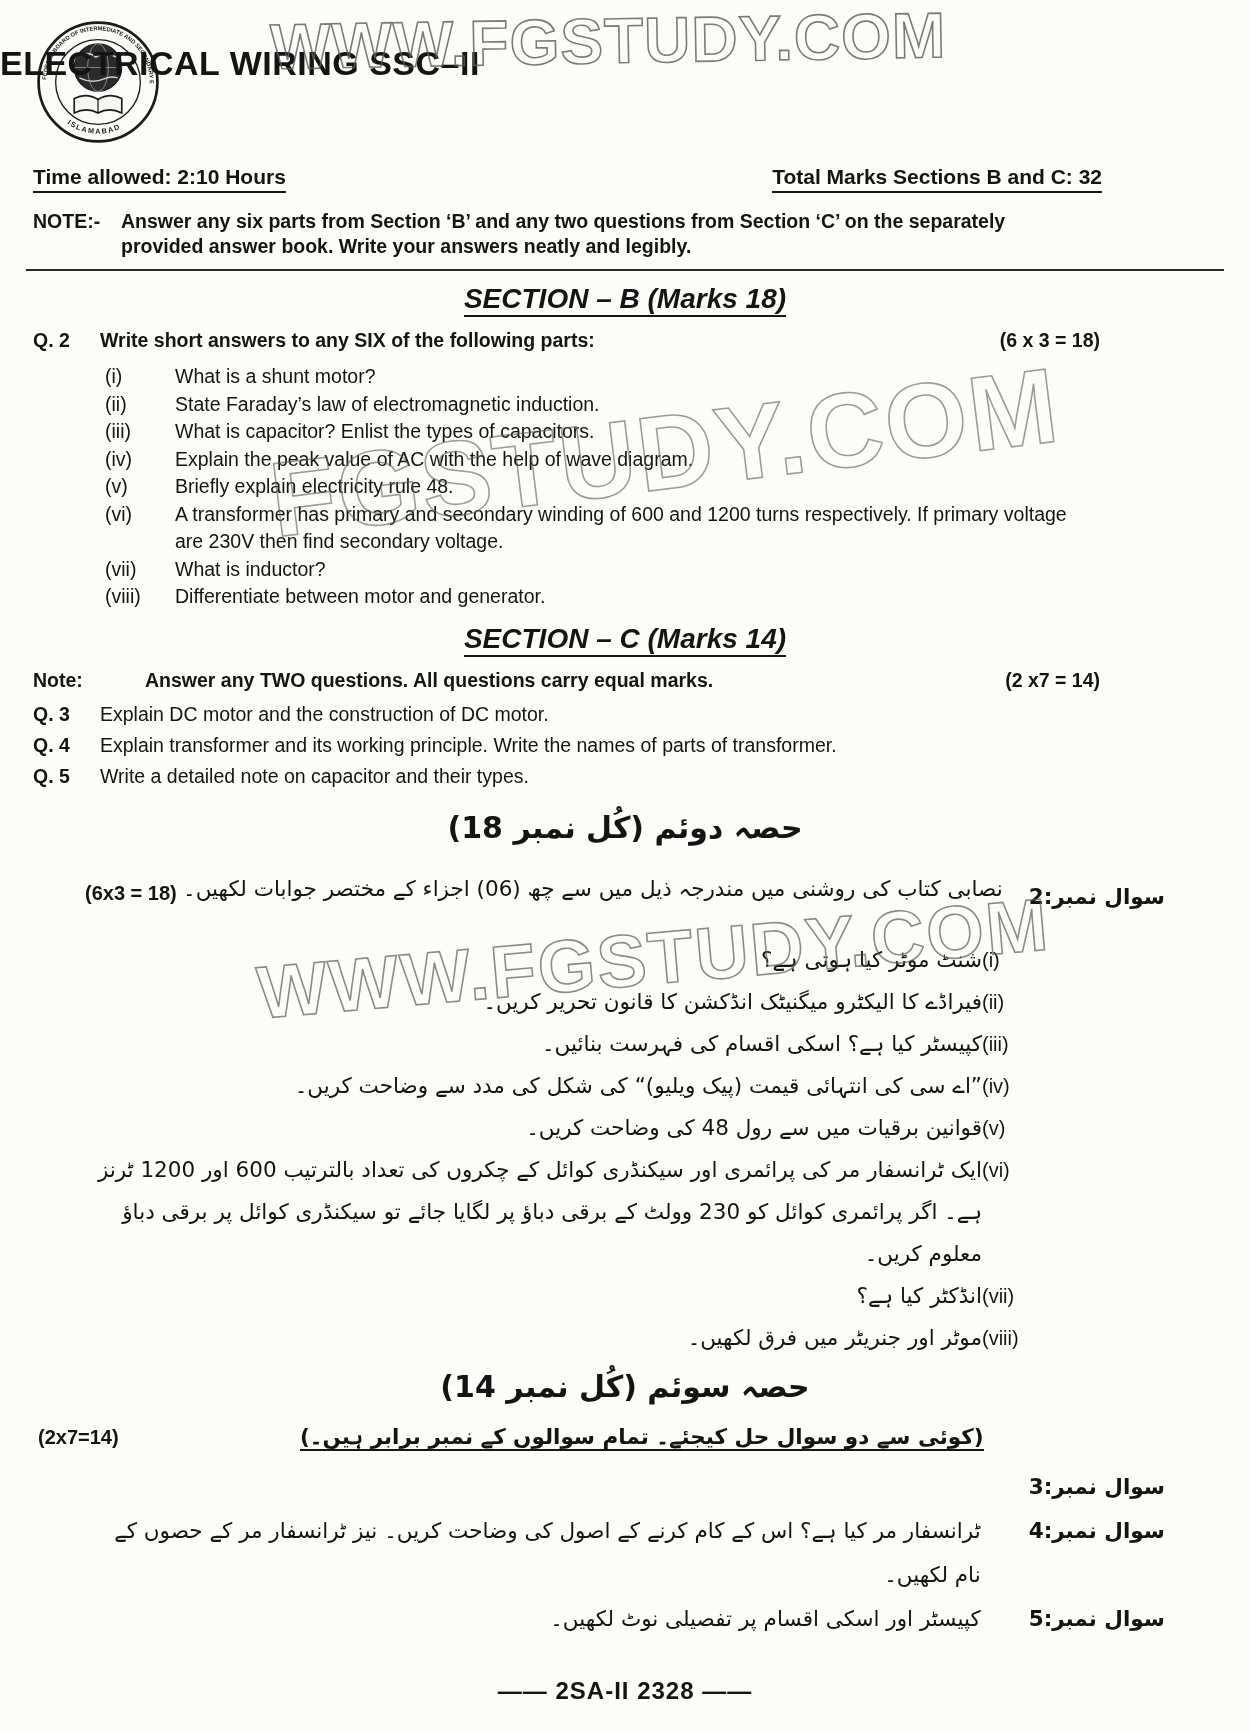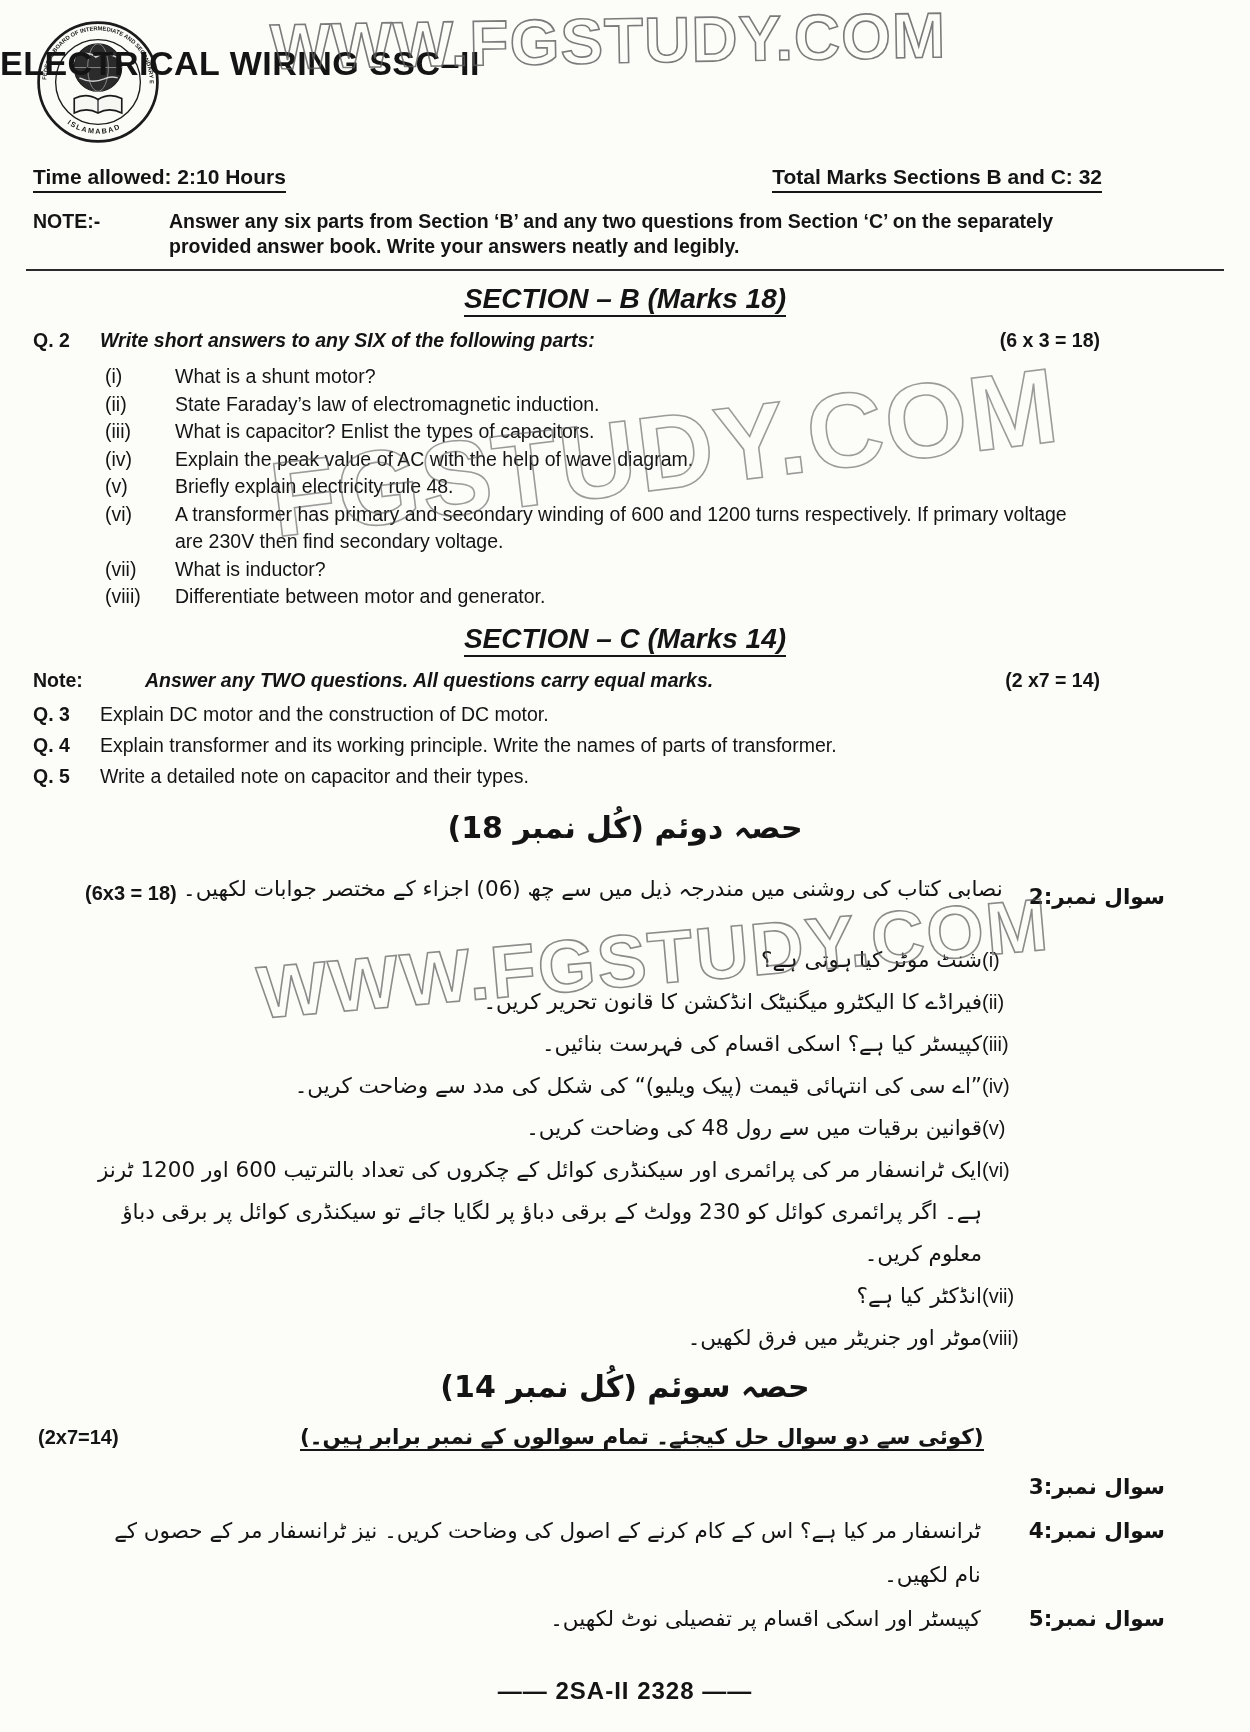--- a/index.html
+++ b/index.html
@@ -10,32 +10,32 @@
       -webkit-text-stroke:1.6px #5c5c5c;white-space:nowrap;pointer-events:none;z-index:3;}
   .wm-top{top:4px;left:270px;font-size:64px;letter-spacing:1px;transform:rotate(-1deg);opacity:.8;}
   .wm-mid{top:392px;left:268px;font-size:106px;letter-spacing:2px;transform:rotate(-7deg);opacity:.6;}
   .wm-low{top:916px;left:256px;font-size:74px;letter-spacing:2px;transform:rotate(-5deg);opacity:.7;}
   .logo{position:absolute;top:20px;left:36px;width:124px;height:124px;z-index:2;}
   .content{position:relative;z-index:2;}
   
   .title{padding-top:44px;font-size:34px;font-weight:700;letter-spacing:.5px;}
   .meta{display:flex;justify-content:space-between;align-items:flex-end;margin:82px 148px 0 33px;font-size:21px;font-weight:700;}
   .meta .u{border-bottom:2.5px solid #161616;padding-bottom:2px;}
-  .note{display:flex;margin:16px 150px 0 33px;font-size:19.5px;font-weight:700;line-height:25px;gap:48px;}
+  .note{display:flex;margin:16px 150px 0 33px;font-size:19.5px;font-weight:700;line-height:25px;}
   .note-label{width:88px;flex:none;}
   .note-text{flex:1;max-width:965px;}
   .divider{margin:10px 26px 0;border-top:2px solid #2a2a2a;}
   
   .sec-head{text-align:center;margin-top:12px;font-size:28px;font-weight:700;font-style:italic;}
   .sec-head span{border-bottom:2px solid #161616;padding-bottom:1px;}
   .qrow{display:flex;margin:12px 150px 0 33px;font-size:19.5px;line-height:27px;}
   .qrow .ql{width:67px;flex:none;font-weight:700;}
   .qrow .qt{flex:1;}
   .qrow .qm{flex:none;font-weight:700;margin-left:12px;}
-  .qrow.bold .qt{font-weight:700;font-style:italic;}
+  .qrow.bold .qt{font-weight:700;}
   .noterow .ql{width:112px;}
   .parts{margin:9px 150px 0 105px;font-size:19.5px;}
   .part{display:flex;line-height:27.5px;}
   .pnum{width:70px;flex:none;}
   .ptext{flex:1;}
   .qlist{margin-top:7px;}
   
   .ur-head{direction:rtl;text-align:center;font-size:30px;font-weight:700;margin-top:20px;font-family:"DejaVu Sans",sans-serif;}
   .ur-head.second{margin-top:10px;}
   .ur-intro{display:flex;direction:rtl;margin:26px 85px 0;font-size:21.5px;line-height:36px;font-family:"DejaVu Sans",sans-serif;}

